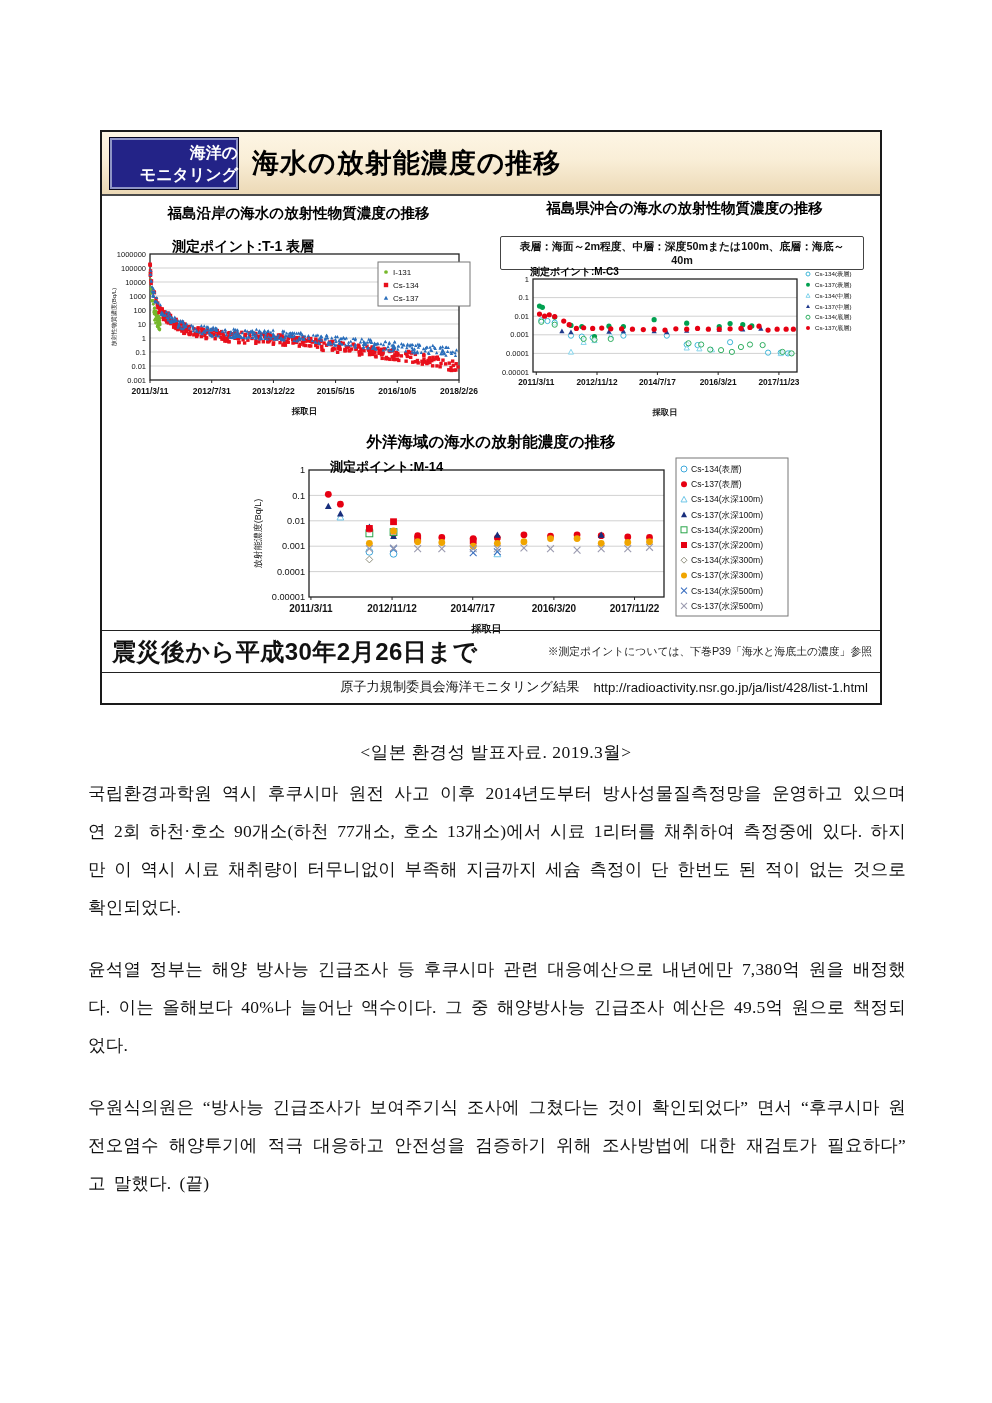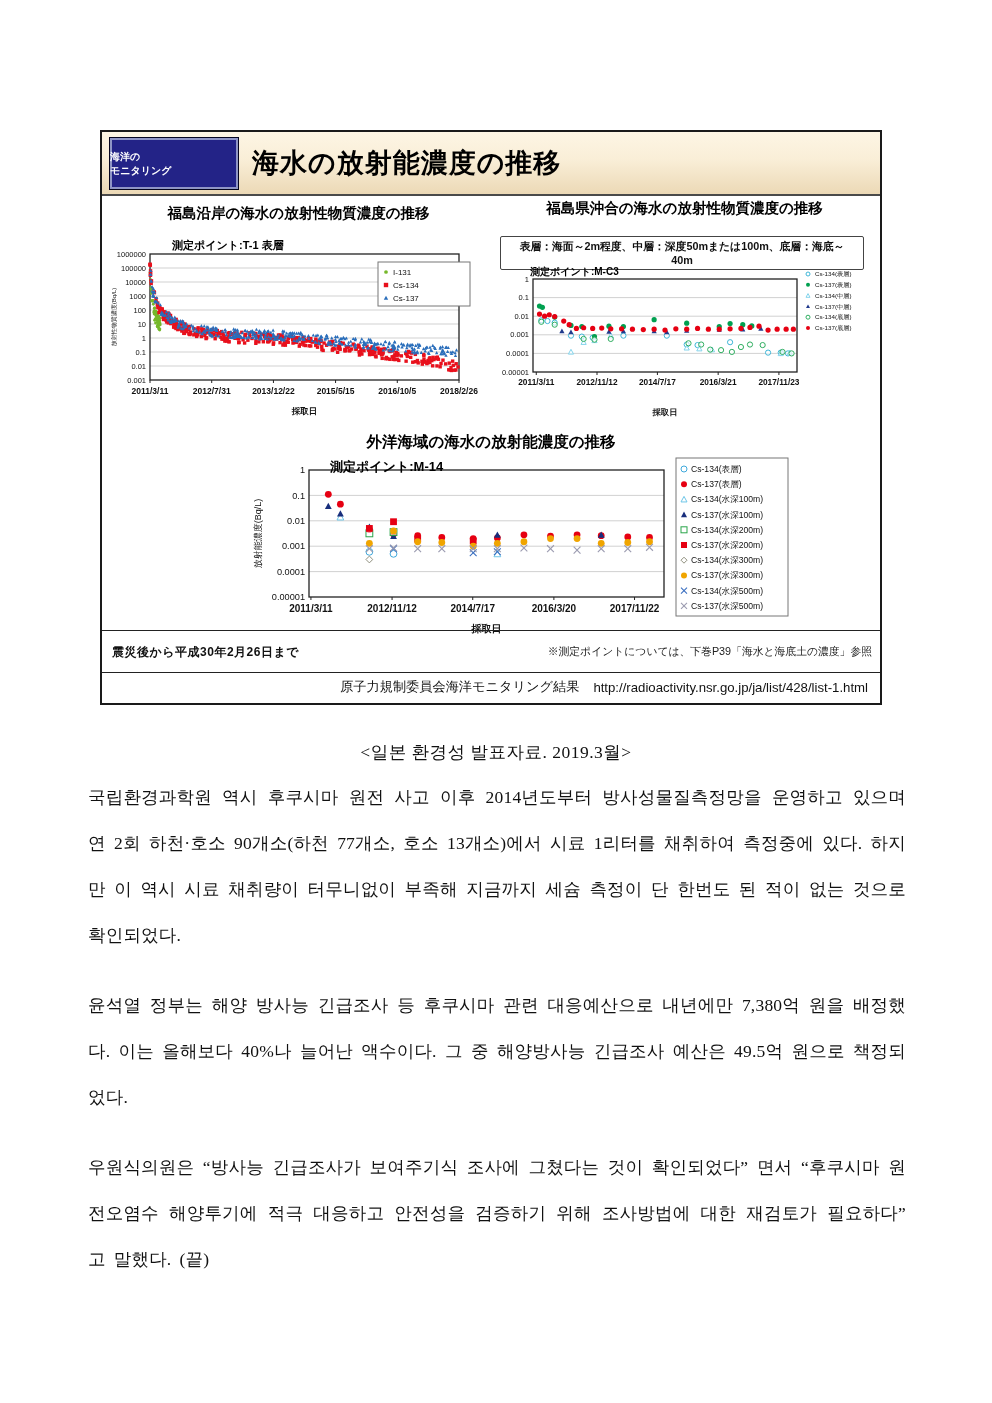--- a/index.html
+++ b/index.html
@@ -1,32 +1,32 @@
 <!DOCTYPE html>
 <html><head>
 <meta charset="utf-8">
 <style>
   html,body{margin:0;padding:0;background:#fff;}
   body{width:992px;height:1403px;position:relative;font-family:"Liberation Serif",serif;color:#111;}
   .figure{position:absolute;left:100px;top:130px;width:778px;height:571px;border:2px solid #1a1a1a;background:#fff;font-family:"Liberation Sans",sans-serif;}
   .fig-header{position:absolute;left:0;top:0;width:100%;height:64px;background:linear-gradient(180deg,#fdf5e4 0%,#f9eed7 45%,#ecd9b6 100%);border-bottom:2px solid #4a4a4a;box-sizing:border-box;}
-  .badge{position:absolute;left:7px;top:5px;width:128px;height:51px;background:#232387;border:1px solid #05051e;box-shadow:inset 0 0 0 2px #8f95c6;color:#fff;font-weight:bold;font-size:10px;display:flex;flex-direction:column;align-items:flex-start;justify-content:center;line-height:1.35;}
+  .badge{position:absolute;left:7px;top:5px;width:128px;height:51px;background:#232387;border:1px solid #05051e;box-shadow:inset 0 0 0 2px #8f95c6;color:#fff;font-weight:bold;font-size:16px;display:flex;flex-direction:column;align-items:flex-end;justify-content:center;line-height:1.35;}
   .fig-title{position:absolute;left:150px;top:0;height:62px;display:flex;align-items:center;font-size:27px;font-weight:bold;letter-spacing:1px;color:#000;}
   .chart-title{position:absolute;font-weight:bold;font-size:14.5px;text-align:center;color:#000;}
-  .subtitle{position:absolute;font-weight:bold;font-size:11px;color:#000;z-index:3;}
+  .subtitle{position:absolute;font-weight:bold;font-size:14px;color:#000;z-index:3;}
   .depth-note{position:absolute;left:398px;top:104px;width:364px;border:1.5px solid #444;border-radius:2px;font-size:10.8px;font-weight:bold;text-align:center;padding:3px 12px;background:#fff;box-sizing:border-box;}
   .chart-svg{position:absolute;}
   .fig-row1{position:absolute;left:0;top:498px;width:100%;height:42px;border-top:1.5px solid #222;box-sizing:border-box;}
-  .fig-period{position:absolute;left:10px;top:0;height:42px;display:flex;align-items:center;font-size:12px;font-weight:bold;letter-spacing:0.5px;}
+  .fig-period{position:absolute;left:10px;top:0;height:42px;display:flex;align-items:center;font-size:24px;font-weight:bold;letter-spacing:0.5px;}
   .fig-note{position:absolute;right:8px;top:0;height:42px;display:flex;align-items:center;font-size:10.8px;color:#222;}
   .fig-row2{position:absolute;left:0;top:540px;width:100%;height:29px;border-top:1.5px solid #222;box-sizing:border-box;display:flex;align-items:center;justify-content:flex-end;padding-right:12px;font-size:13.2px;}
   .fig-row2 .src{margin-right:14px;}
   .caption{position:absolute;left:0;top:724px;width:100%;text-align:center;font-size:17.5px;font-family:"Liberation Serif",serif;letter-spacing:0.5px;margin-top:16px;}
   .body-text{position:absolute;left:88px;top:774px;width:818px;}
-  .body-text p{margin:0 0 24px 0;font-size:17.5px;line-height:46px;text-align:justify;word-spacing:3.5px;letter-spacing:0.2px;}
+  .body-text p{margin:0 0 24px 0;font-size:17.5px;line-height:38px;text-align:justify;word-spacing:3.5px;letter-spacing:0.2px;}
 </style>
 </head>
 <body>
 
 <div class="figure">
   <div class="fig-header">
     <div class="badge">
       <span>海洋の</span>
       <span>モニタリング</span>
     </div>

